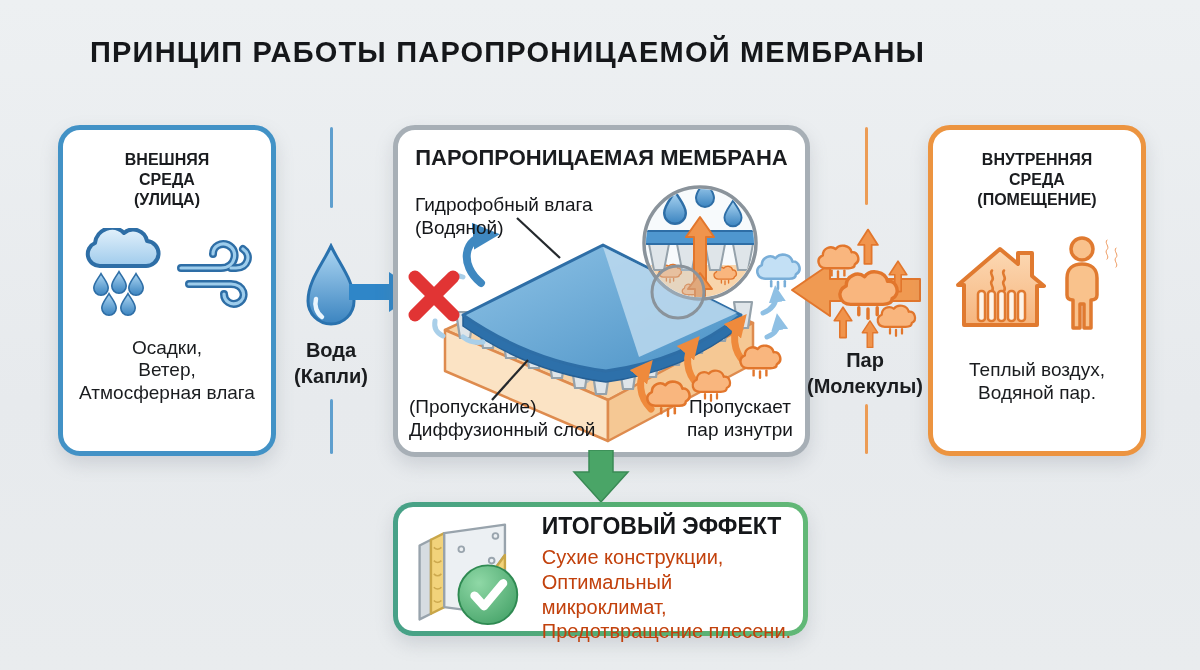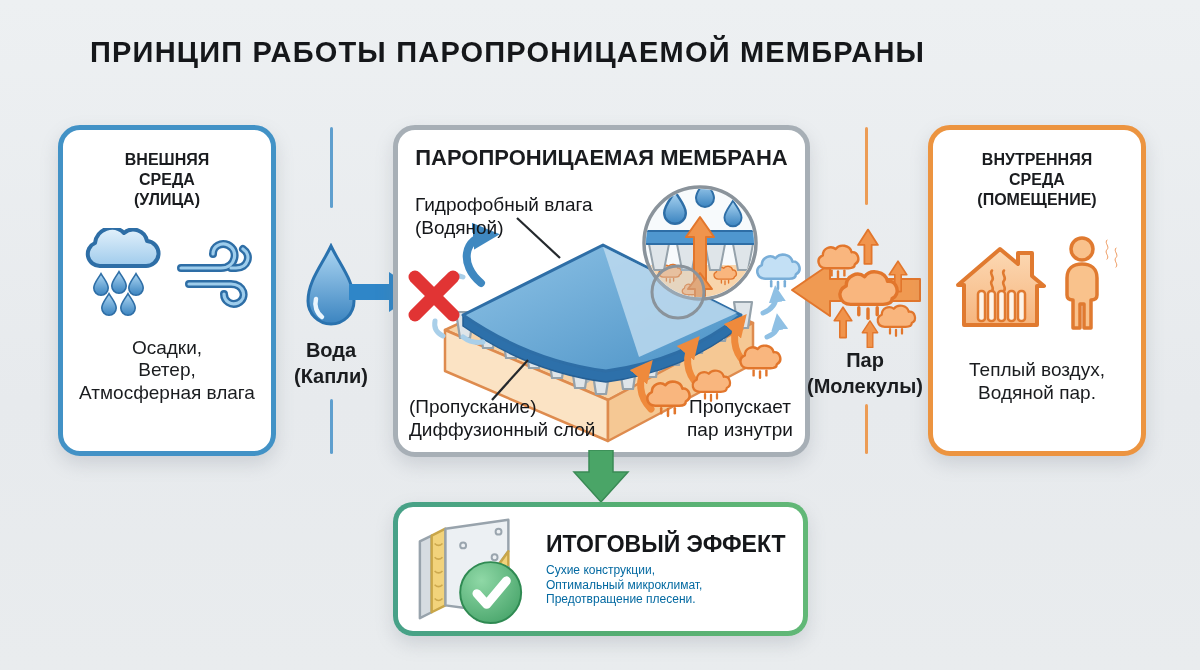--- a/index.html
+++ b/index.html
@@ -16,40 +16,40 @@
   .card{position:absolute;background:#fff;border-radius:22px;
         box-shadow:0 8px 18px rgba(110,120,132,.22);}
   .blue-card{left:58px;top:125px;width:218px;height:331px;border:5px solid #4292c6;
              display:flex;flex-direction:column;align-items:center;}
   .orange-card{left:928px;top:125px;width:218px;height:331px;border:5px solid #ec9440;
              display:flex;flex-direction:column;align-items:center;}
   .gray-card{left:393px;top:125px;width:417px;height:332px;border:5px solid #a7afb6;}
   .green-wrap{left:393px;top:502px;width:415px;height:134px;border-radius:20px;padding:5px;
              background:linear-gradient(90deg,#47a188 0%,#55ae72 55%,#62b877 100%);}
   .green-inner{width:100%;height:100%;background:#fff;border-radius:15px;
-             display:flex;align-items:center;padding:6px 10px 6px 14px;}
+             display:flex;padding:6px 10px 6px 14px;}
   .card-title{margin-top:20px;text-align:center;font-weight:bold;font-size:16px;line-height:1.25;color:#1a1c1f;}
   .icon-row{flex:1;display:flex;align-items:center;justify-content:center;gap:10px;width:100%;}
   .card-desc{margin-bottom:46px;text-align:center;font-size:19px;line-height:1.2;color:#1a1c1f;}
   .membrane-title{position:absolute;left:0;right:0;top:15px;text-align:center;
                   font-weight:bold;font-size:22px;color:#1a1c1f;}
   .mem-label{position:absolute;font-size:19px;line-height:1.23;color:#15171a;}
   .lbl-hydro{left:17px;top:63px;}
   .lbl-diff{left:11px;top:265px;}
   .lbl-vapor{left:268px;top:265px;width:148px;text-align:center;}
   .conn-label{position:absolute;text-align:center;font-size:20px;line-height:1.28;color:#1a1c1f;font-weight:bold;}
   .water-label{left:278px;top:338px;width:106px;}
   .vapor-label{left:798px;top:348px;width:134px;}
   .vline{position:absolute;width:3px;border-radius:2px;}
   .vline.blue{background:#5f9fce;}
   .vline.orange{background:#ec9c55;}
   .abs{position:absolute;}
   .effect-text{margin-left:16px;}
   .effect-title{font-size:23px;font-weight:bold;margin-bottom:5px;color:#15171a;}
-  .effect-line{font-size:12px;line-height:1.24;color:#0369a1;}
+  .effect-line{font-size:20px;line-height:1.24;color:#c2410c;}
   .mem-art{position:absolute;left:-5px;top:-5px;}
 </style>
 </head>
 <body>
 
 <div class="canvas">
 
   <svg width="0" height="0" style="position:absolute">
     <defs>
       <linearGradient id="dropGrad" x1="0" y1="0" x2="0" y2="1">

